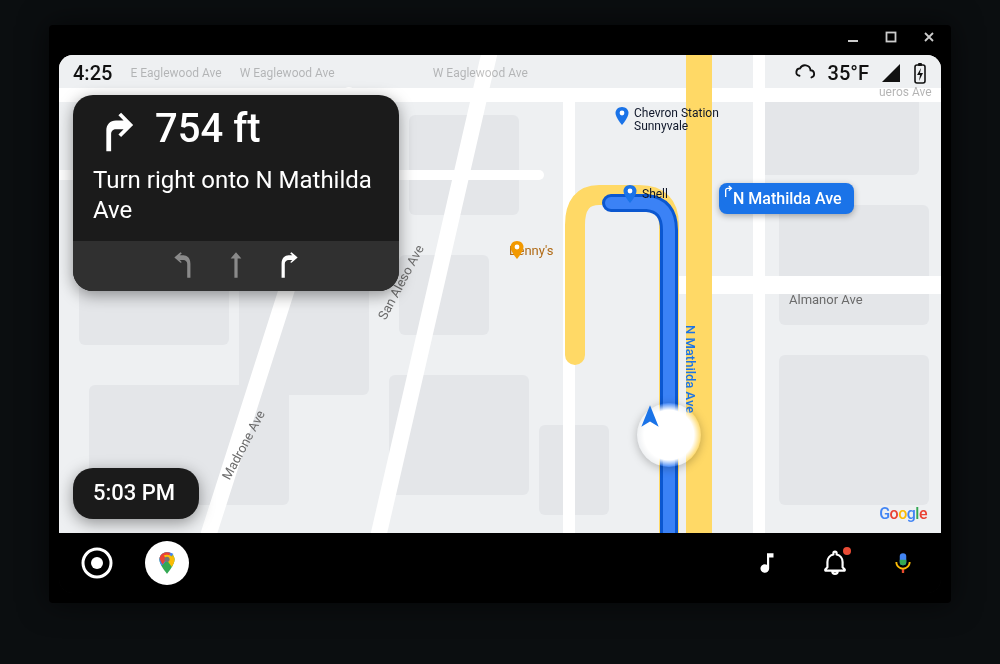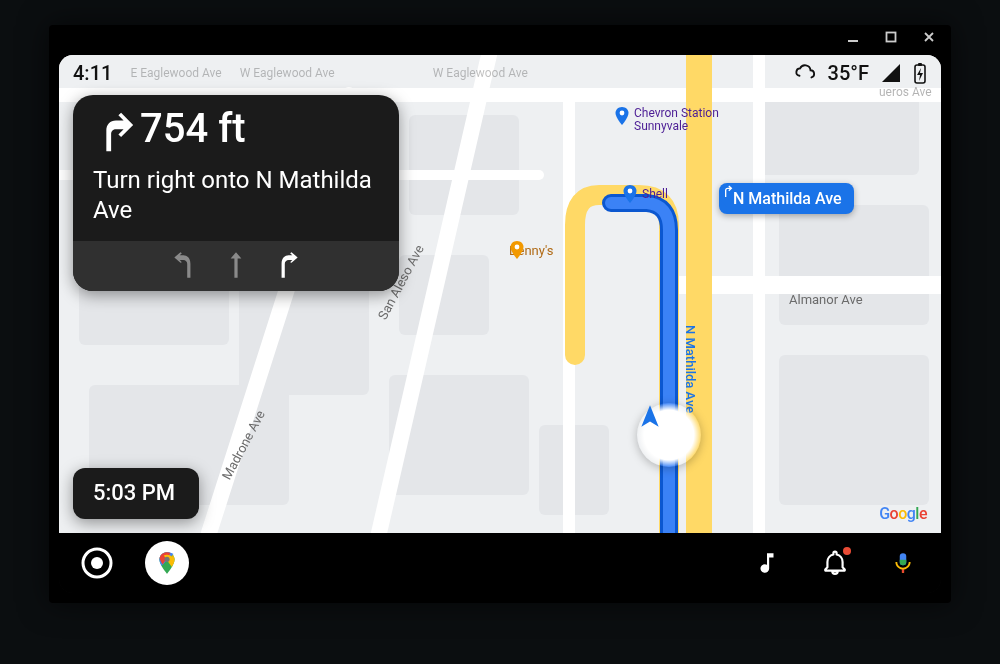--- a/index.html
+++ b/index.html
@@ -14,39 +14,39 @@
   
   .map{position:absolute;inset:0;background:#f0f0f0}
   .map svg{position:absolute;inset:0}
   .status{position:absolute;top:0;left:0;right:0;height:36px;display:flex;align-items:center;justify-content:space-between;padding:0 14px;color:#111;font-size:20px;font-weight:500;pointer-events:none}
   .status .left{display:flex;align-items:center;gap:18px}
   .status .faded{color:rgba(0,0,0,.25);font-size:12px;font-weight:400}
   .status .right{display:flex;align-items:center;gap:12px}
   .status-icon{display:flex;align-items:center}
   
   .nav-card{position:absolute;left:14px;top:40px;width:326px;background:#1b1b1b;border-radius:20px;color:#fff;box-shadow:0 4px 16px rgba(0,0,0,.4);overflow:hidden}
-  .nav-top{display:flex;align-items:flex-start;padding:14px 18px 4px 18px;gap:3px}
+  .nav-top{display:flex;align-items:flex-start;padding:14px 18px 4px 18px;gap:18px}
   .nav-top .dist{font-size:40px;font-weight:500;line-height:1}
   .nav-instr{padding:2px 20px 16px 20px;font-size:24px;line-height:1.25;font-weight:400}
   .nav-lanes{background:#303030;display:flex;justify-content:center;gap:22px;padding:8px 0 10px 0}
   .lane{width:30px;height:32px;display:flex;align-items:center;justify-content:center}
   
-  .eta-card{position:absolute;left:14px;bottom:14px;background:#1b1b1b;border-radius:12px;color:#fff;padding:12px 24px 14px 20px;box-shadow:0 4px 16px rgba(0,0,0,.4)}
+  .eta-card{position:absolute;left:14px;bottom:14px;background:#1b1b1b;border-radius:20px;color:#fff;padding:12px 24px 14px 20px;box-shadow:0 4px 16px rgba(0,0,0,.4)}
   .eta-card .time{font-size:22px;font-weight:500}
   .eta-card .sub{font-size:19px;opacity:.92}
   
   .puck{position:absolute;width:64px;height:64px;border-radius:50%;background:radial-gradient(circle,#fff 0%,#fff 55%,rgba(255,255,255,.1) 70%,rgba(255,255,255,0) 75%);display:flex;align-items:center;justify-content:center;box-shadow:0 2px 10px rgba(0,0,0,.25)}
   
   .street-chip{position:absolute;display:flex;align-items:center;background:#1a73e8;color:#fff;border-radius:8px;padding:6px 12px 6px 8px;font-size:16px;font-weight:500;gap:6px;box-shadow:0 2px 6px rgba(0,0,0,.3)}
   .street-chip::before{content:"";position:absolute;left:-8px;top:50%;transform:translateY(-50%);border:8px solid transparent;border-right-color:#1a73e8}
   
   .poi{position:absolute;font-size:13px;color:#555;display:flex;align-items:center;gap:4px;white-space:nowrap}
   .poi .pin{width:16px;height:18px}
   .poi.orange{color:#b06a16}
-  .poi.blue{color:#4c1d95;font-size:12px}
+  .poi.blue{color:#0f172a;font-size:12px}
   .road-lbl{position:absolute;font-size:13px;color:#6b6b6b;white-space:nowrap}
   .road-lbl.rot{transform:rotate(-62deg);transform-origin:left top}
   .vlabel{position:absolute;font-size:13px;color:#1a73e8;writing-mode:vertical-rl;text-orientation:mixed;font-weight:500}
   .google-logo{position:absolute;right:14px;bottom:10px;font-size:16px;font-weight:500;letter-spacing:-.5px}
   .google-logo span:nth-child(1){color:#4285F4}
   .google-logo span:nth-child(2){color:#EA4335}
   .google-logo span:nth-child(3){color:#FBBC05}
   .google-logo span:nth-child(4){color:#4285F4}
   .google-logo span:nth-child(5){color:#34A853}
   .google-logo span:nth-child(6){color:#EA4335}
@@ -173,21 +173,21 @@
             </svg>
         </div>
 
         <div class="google-logo">
           <span>G</span><span>o</span><span>o</span><span>g</span><span>l</span><span>e</span>
         </div>
       </div>
 
       <div class="status">
         <div class="left">
-          <span>4:11</span>
+          <span>4:25</span>
           <span class="faded">E Eaglewood Ave</span>
           <span class="faded">W Eaglewood Ave</span>
           <span class="faded" style="margin-left:80px">W Eaglewood Ave</span>
         </div>
         <div class="right">
           <span class="status-icon">
             <svg width="22" height="22" viewBox="0 0 24 24">
                 <path d="M6 15a4 4 0 0 1 .6-7.96A6 6 0 0 1 18 9a4 4 0 0 1 1 7.87" fill="none" stroke="#111" stroke-width="2" stroke-linecap="round"></path>
               </svg>
           </span>

